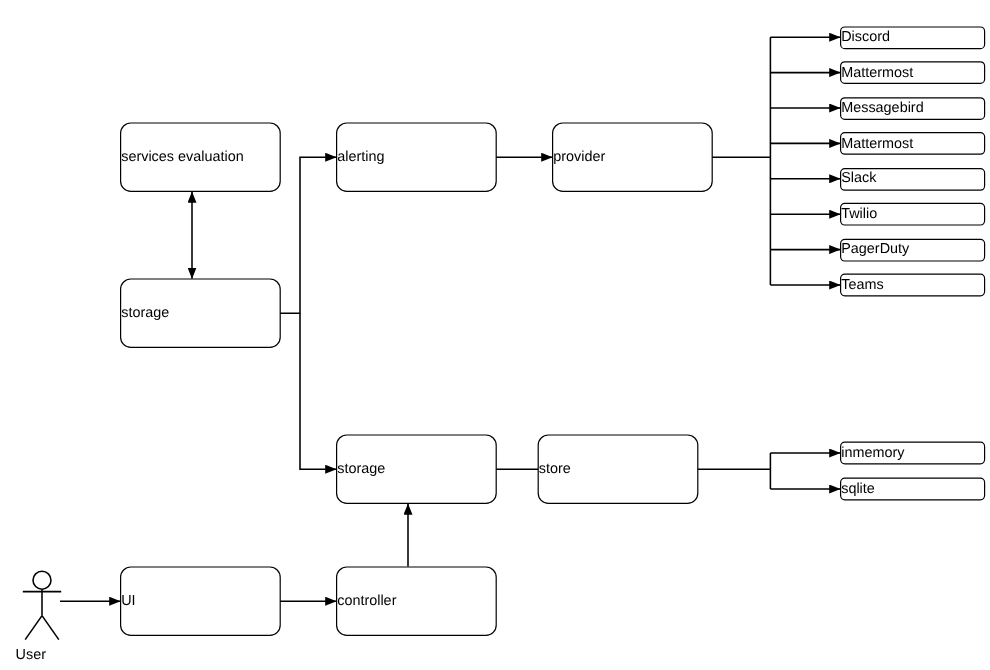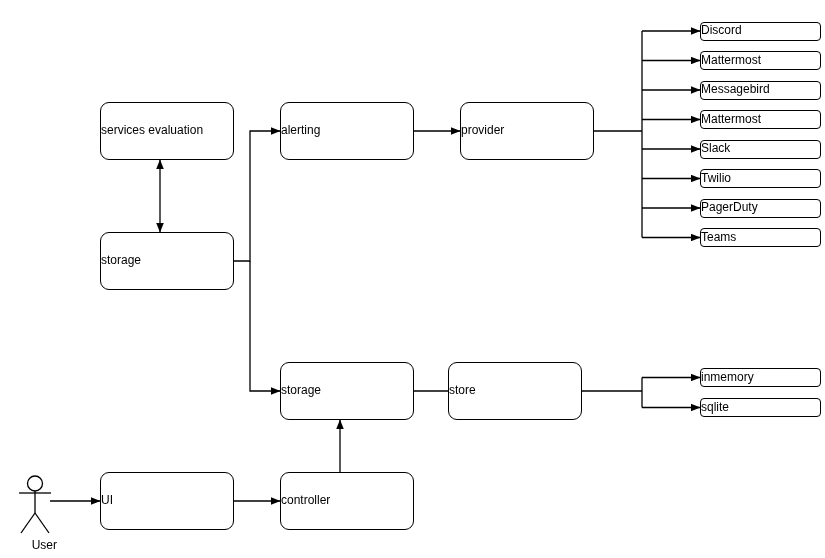--- a/index.html
+++ b/index.html
@@ -43,21 +43,21 @@
   .node.small {
     width: 121px;
     height: 19px;
     border-radius: 4px;
   }
   .actor-label {
     position: absolute;
     left: 13px;
     top: 538px;
     width: 44px;
-    text-align: right;
+    text-align: left;
     font-size: 12px;
   }
 </style>
 </head>
 <body>
 
 <div class="canvas">
 
   <svg class="wires" viewBox="0 0 825 558" xmlns="http://www.w3.org/2000/svg">
     <defs>

